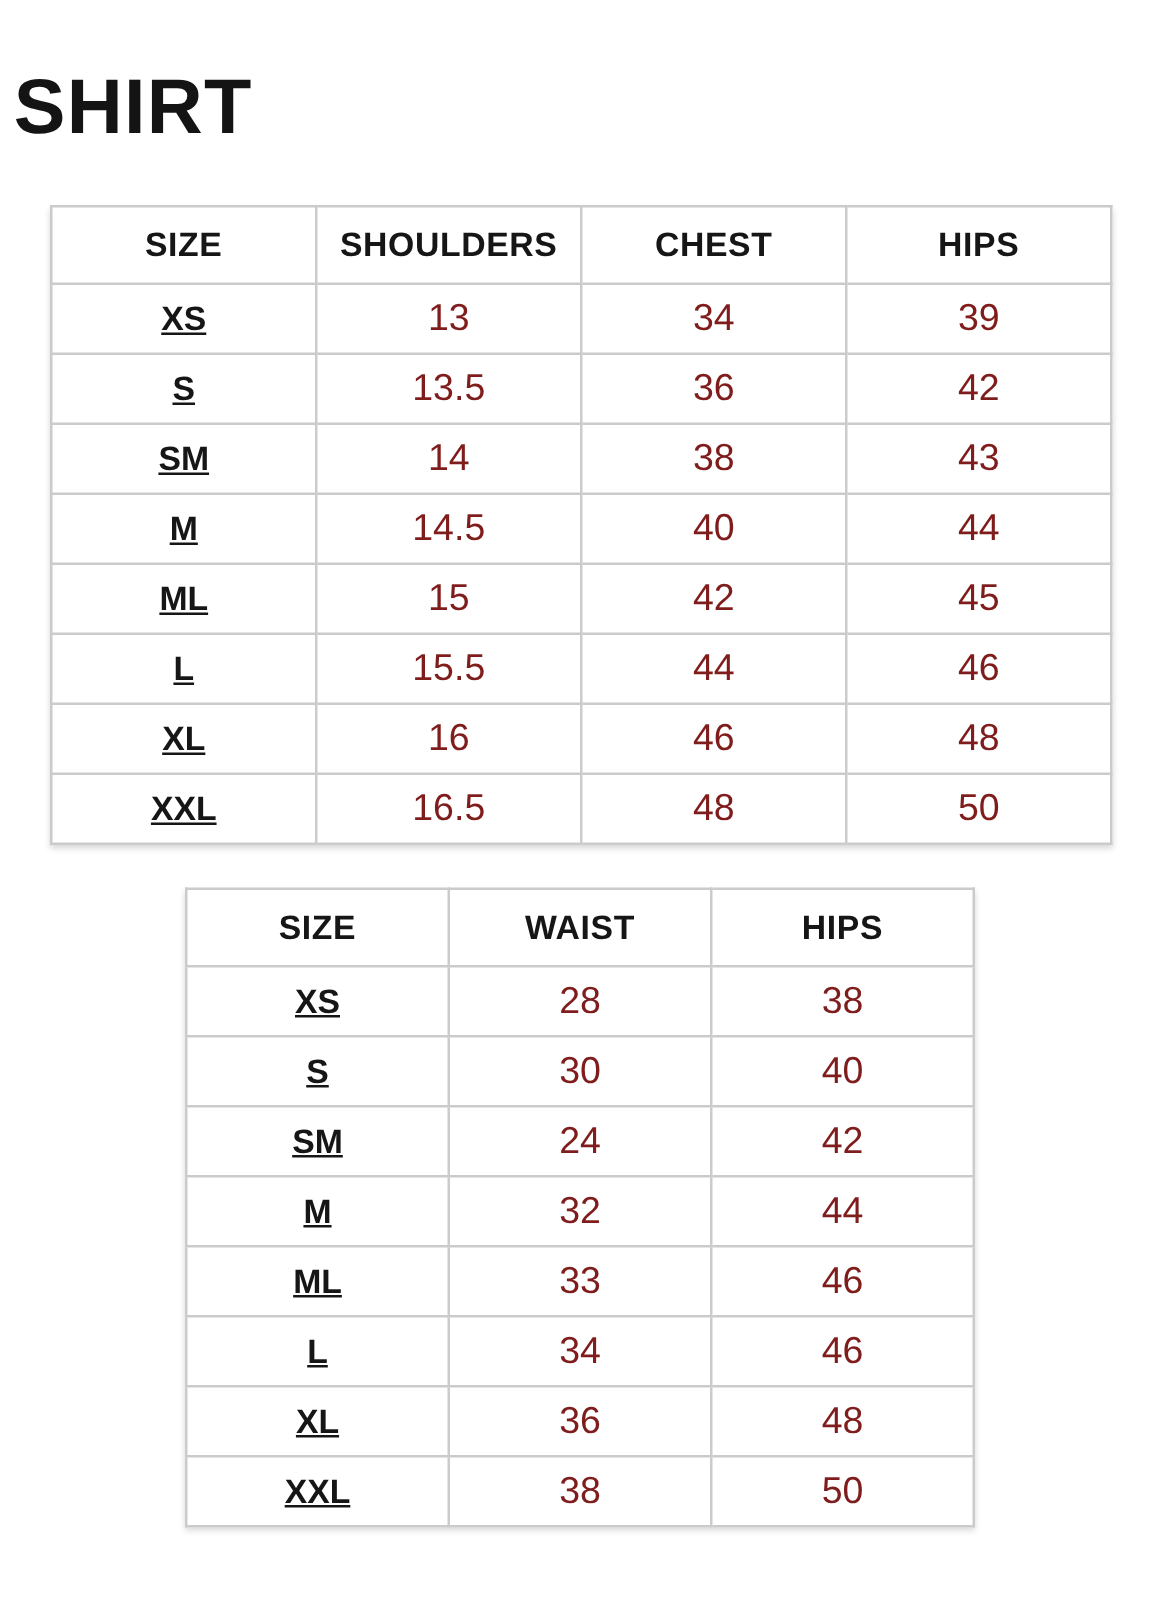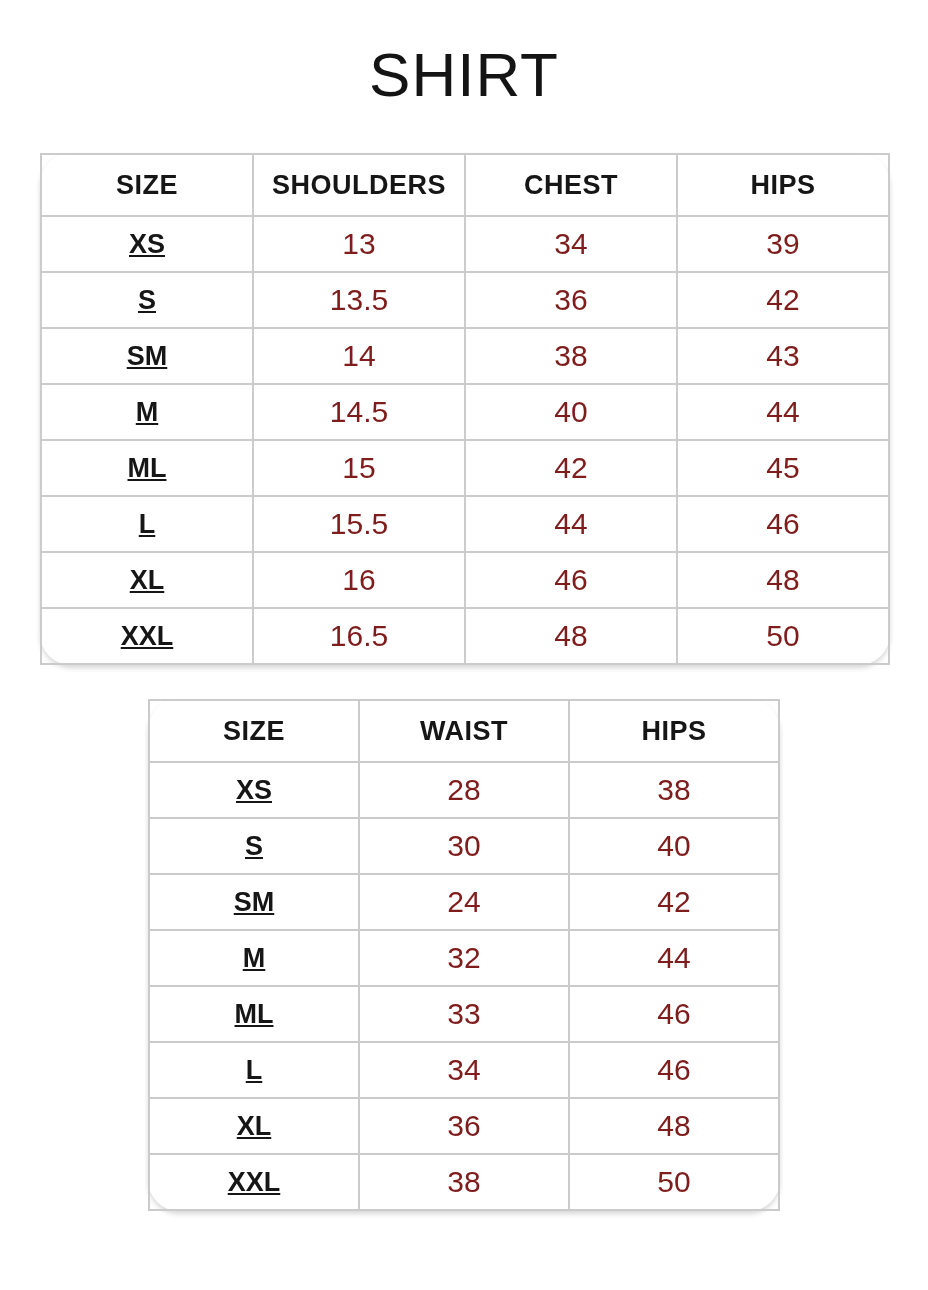--- a/index.html
+++ b/index.html
@@ -8,27 +8,27 @@
     background: #ffffff;
     font-family: "Liberation Sans", sans-serif;
     color: #1d1d1d;
   }
   body {
     width: 928px;
     height: 1290px;
     overflow: hidden;
   }
   .chart-title {
-    text-align: center;
+    text-align: left;
     font-size: 62px;
-    font-weight: 400;
+    font-weight: 700;
     letter-spacing: 1px;
     line-height: 1;
     color: #141414;
-    margin: 0;
+    margin: 11px;
   }
   .chart-title.shirt { padding-top: 44px; }
   .chart-title.pant  { padding-top: 40px; }
 
   table.size-table {
     border-collapse: collapse;
     table-layout: fixed;
     background: #ffffff;
     box-shadow: 0 3px 5px rgba(0,0,0,0.16);
   }
@@ -36,21 +36,21 @@
     width: 850px;
     margin: 47px 0 0 40px;
   }
   table.size-table.pant {
     width: 632px;
     margin: 34px 0 0 148px;
   }
   table.size-table, table.size-table th, table.size-table td {
     border: 2px solid #cbcbcb;
   }
-  table.size-table { border-color: #c2c2c2; border-radius: 31px; }
+  table.size-table { border-color: #c2c2c2; }
 
   table.size-table th {
     height: 58px;
     font-size: 27px;
     font-weight: 600;
     letter-spacing: 0.5px;
     text-align: center;
     vertical-align: middle;
     color: #161616;
   }

